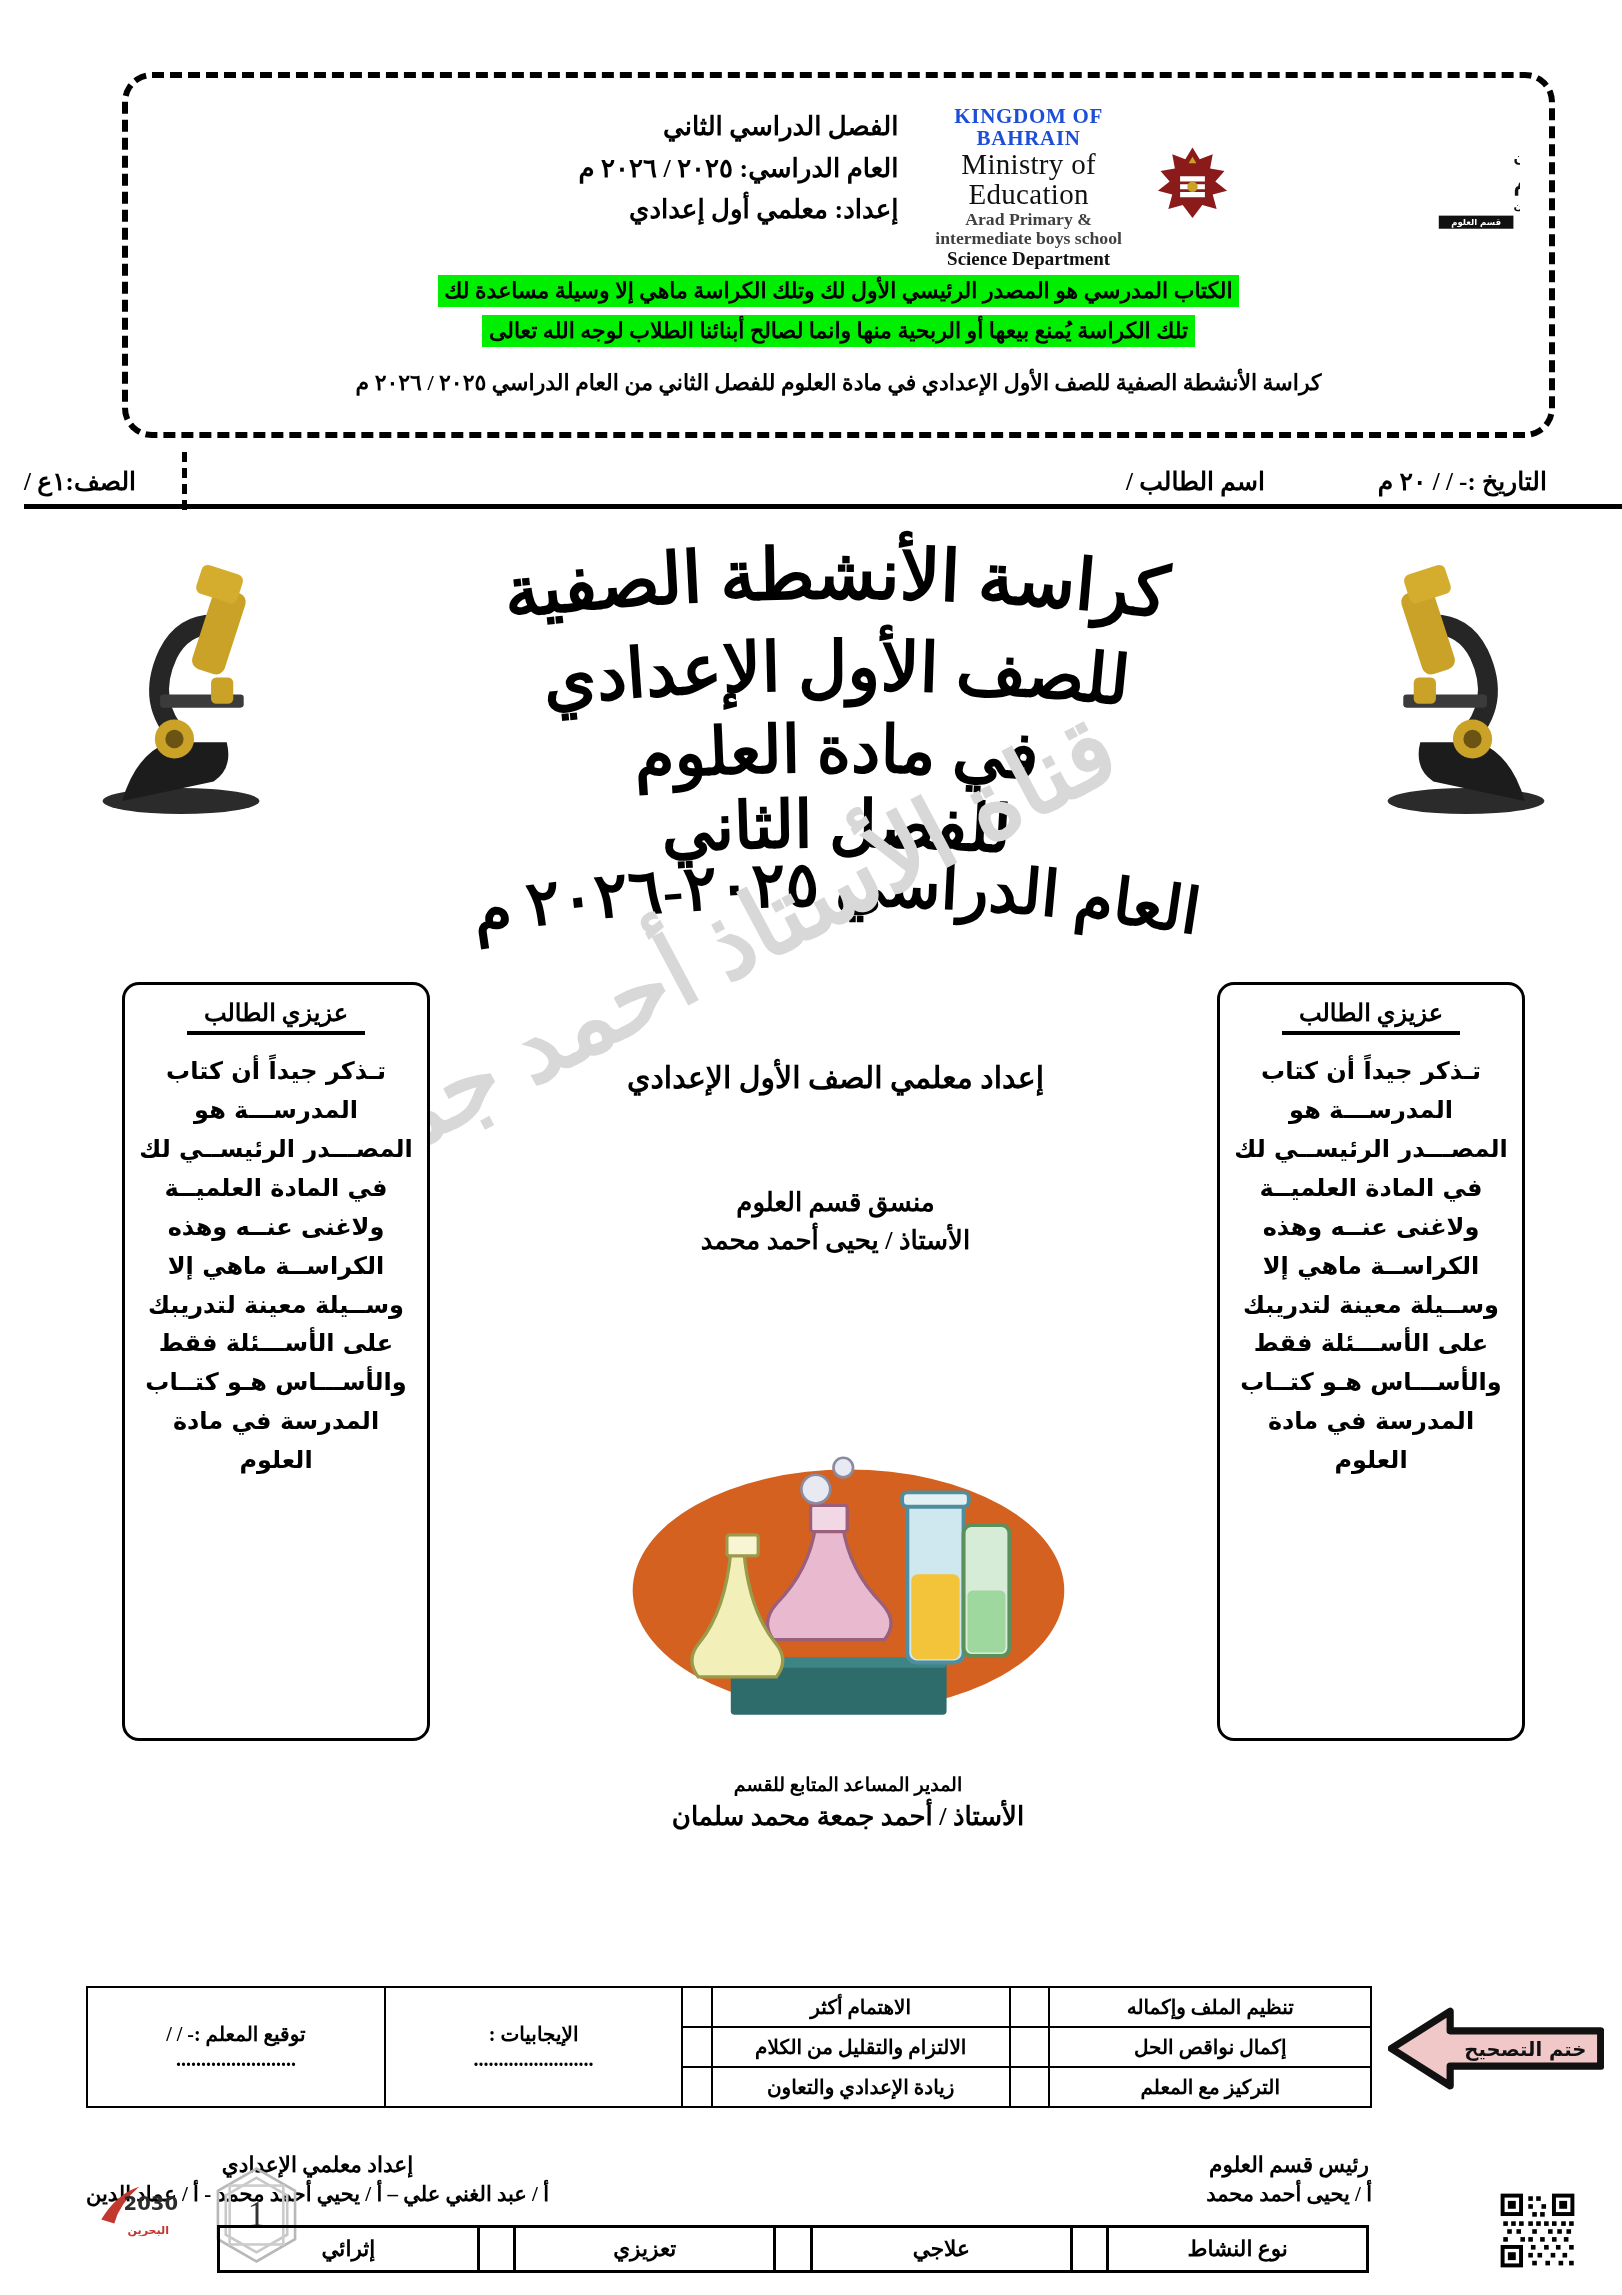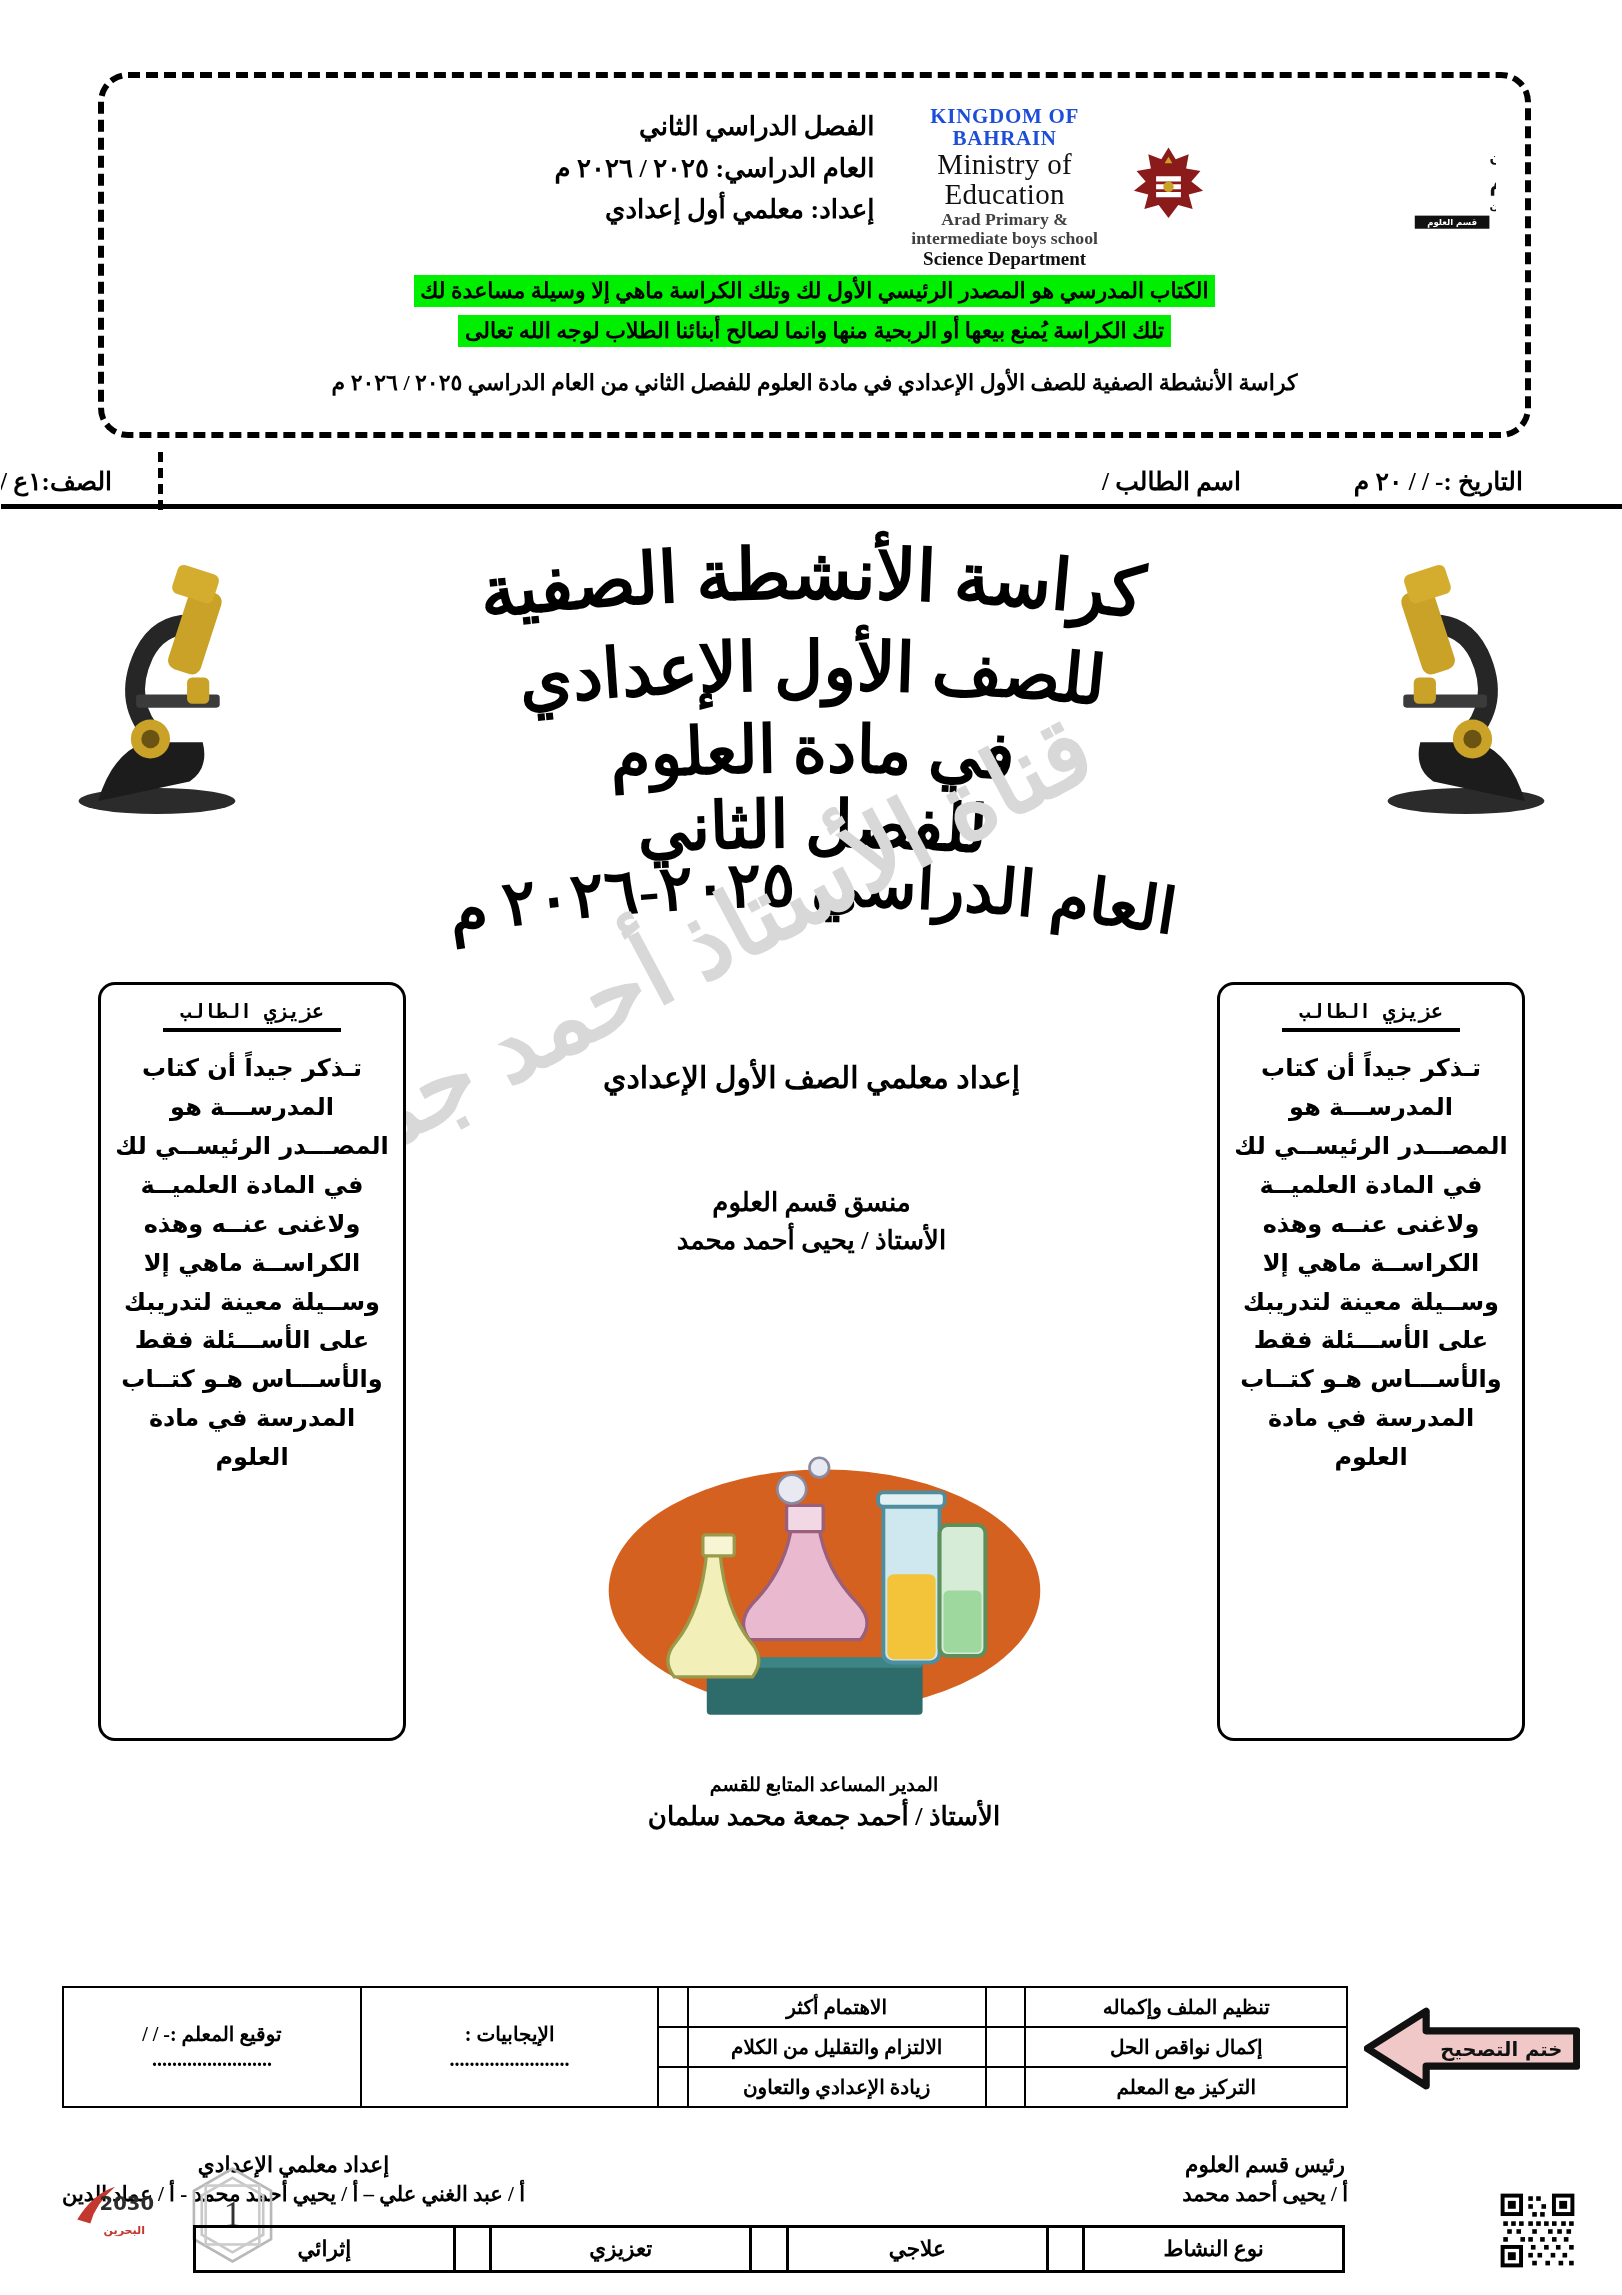--- a/index.html
+++ b/index.html
@@ -1,21 +1,21 @@
 <!DOCTYPE html>
 <html lang="ar" dir="rtl" style="font-size:10.5px"><head>
 <meta charset="utf-8">
 <style>
   html,body{margin:0;padding:0;background:#fff;}
   body{
     width:1623px;height:2295px;position:relative;overflow:hidden;
     font-family:"Liberation Serif","DejaVu Serif",serif;
     color:#000;
   }
-  .page{position:absolute;inset:0;}
+  .page{position:absolute;inset:0;margin-left:24px;}
 
   
   .hdr-box{
     position:absolute;left:98px;top:72px;width:1433px;height:366px;
     border:6.5px dashed #000;border-radius:30px;box-sizing:border-box;
   }
   .hdr-grid{
     position:absolute;left:111px;top:85px;width:1407px;height:196px;
     display:flex;flex-direction:row-reverse;align-items:flex-start;
     box-sizing:border-box;padding:17px 22px 0 22px;
@@ -87,23 +87,23 @@
   
   .note{
     position:absolute;top:982px;width:308px;height:759px;
     border:3.3px solid #000;border-radius:17px;box-sizing:border-box;
     padding:14.4px 11.8px 6.5px 11.8px;background:#fff;
     display:flex;flex-direction:column;align-items:center;
   }
   .note.left{left:98px;}
   .note.right{right:98px;}
   .note-h{
-    font-size:20px;font-weight:bold;direction:rtl;
+    font-size:24px;font-weight:bold;direction:rtl;
     border-bottom:4.6px solid #000;padding:0 17px 3.9px 17px;margin-bottom:17px;
-    font-family:Liberation Mono, monospace;
+    font-family:Liberation Serif, serif;
   }
   .note-b{
     font-size:24px;font-weight:bold;direction:rtl;text-align:center;
     line-height:1.62;letter-spacing:-0.7px;
     font-family:"DejaVu Sans","Liberation Sans",sans-serif;
   }
 
   
   .center-col{position:absolute;left:445px;top:1060px;width:733px;text-align:center;}
   .prep-line{font-size:30px;font-weight:bold;direction:rtl;}

